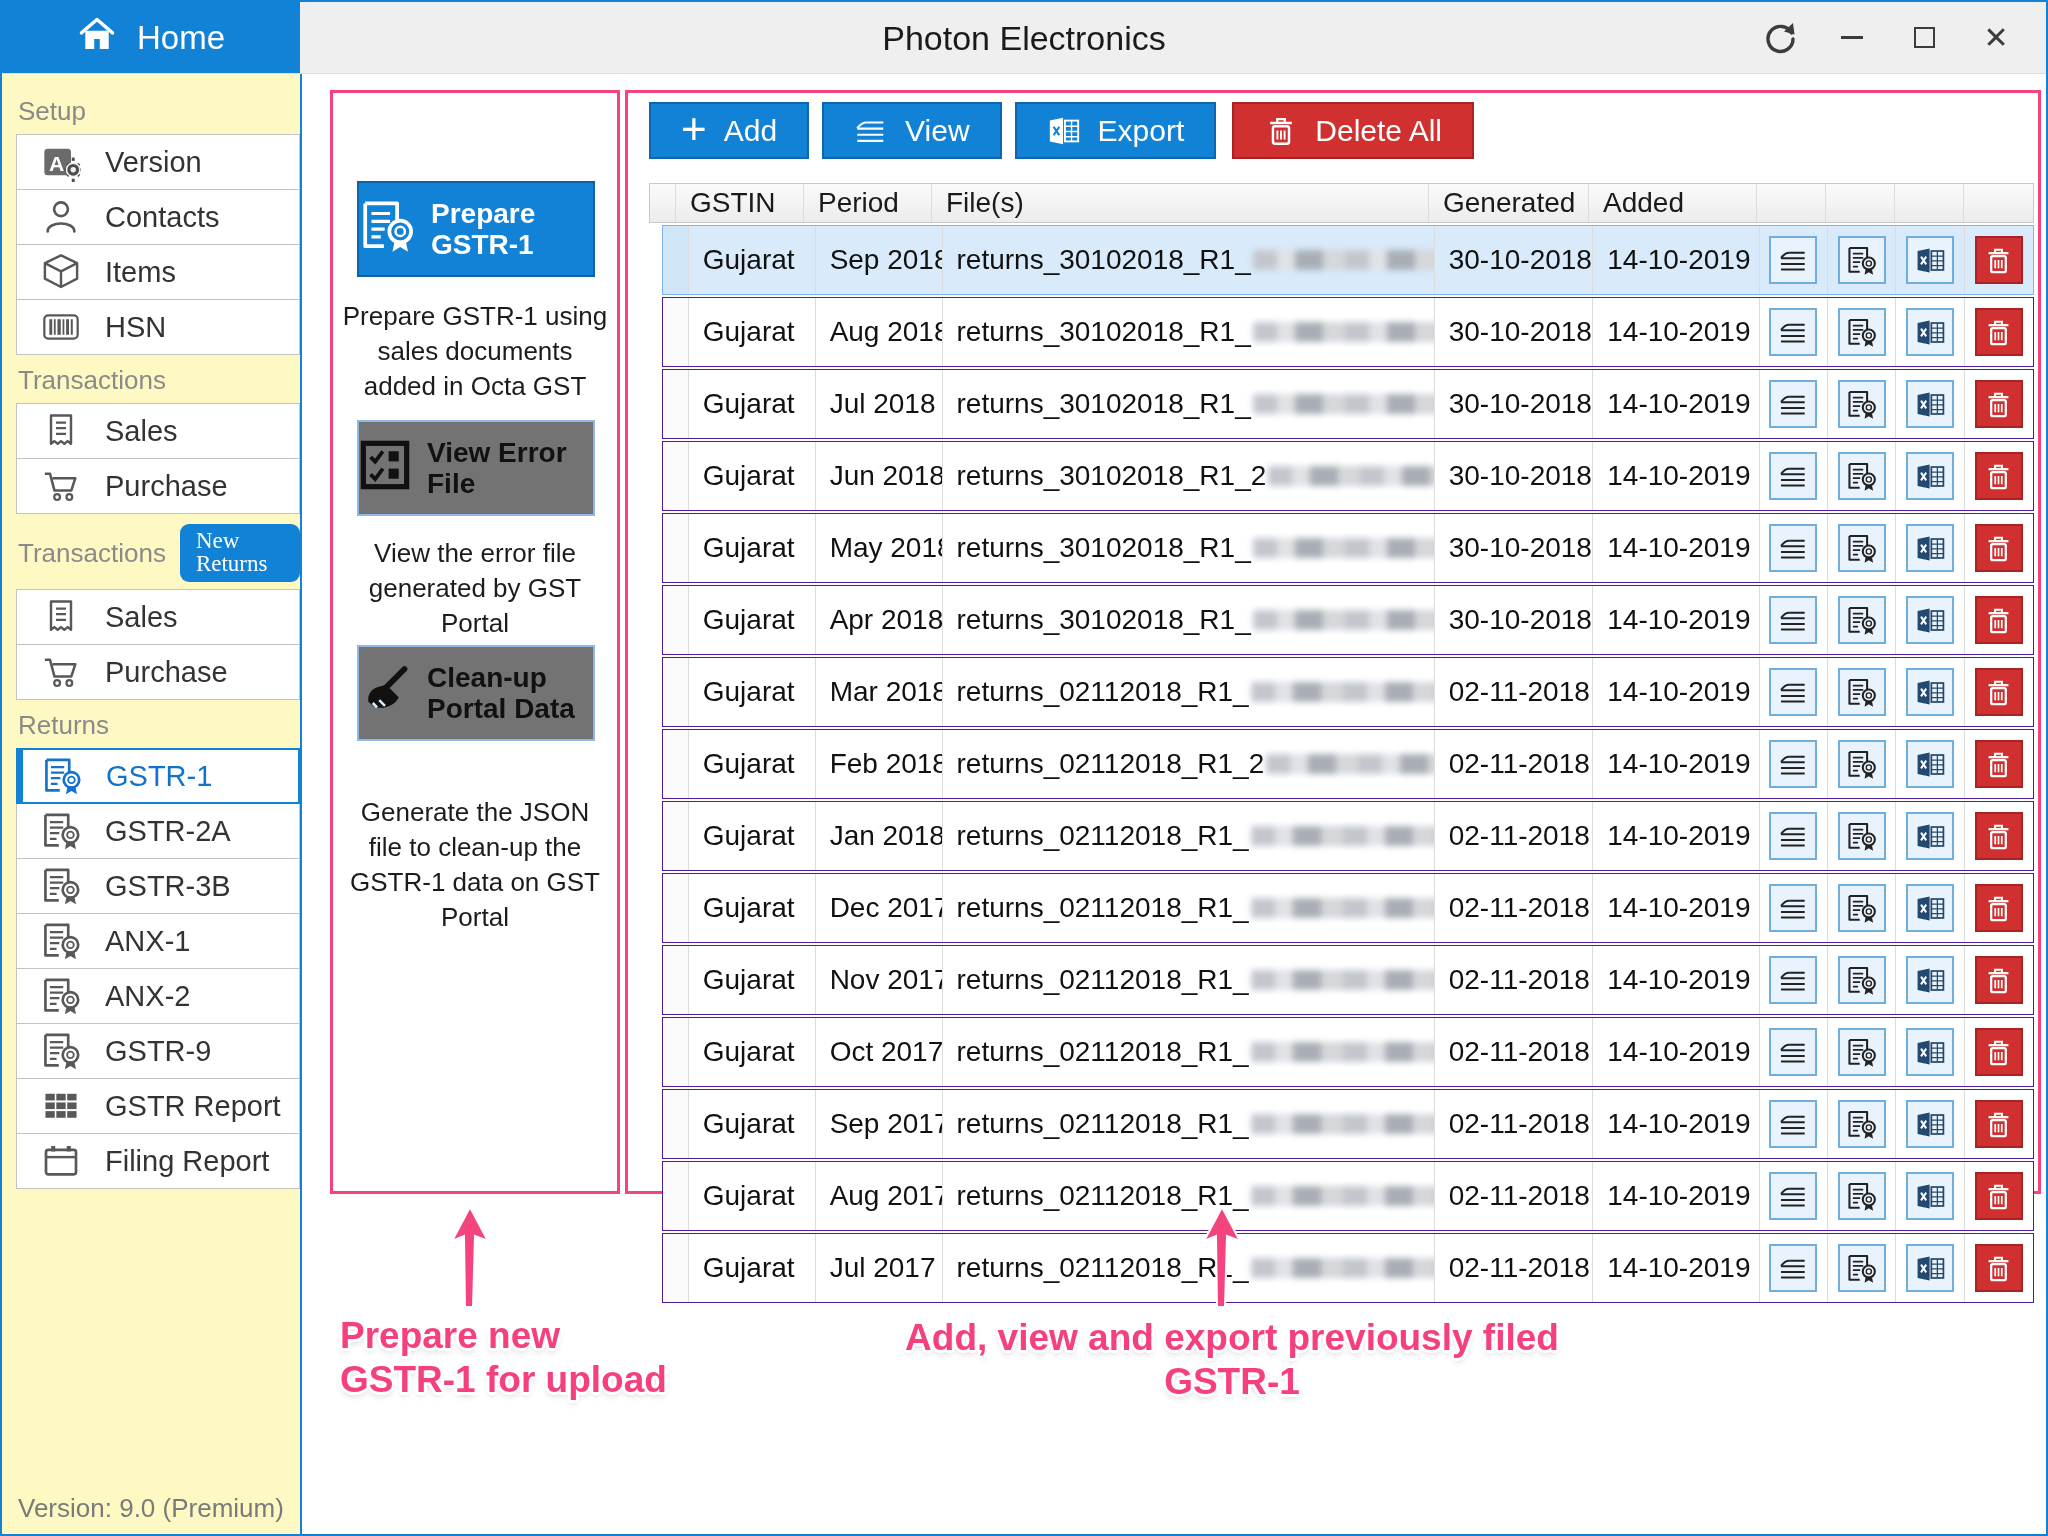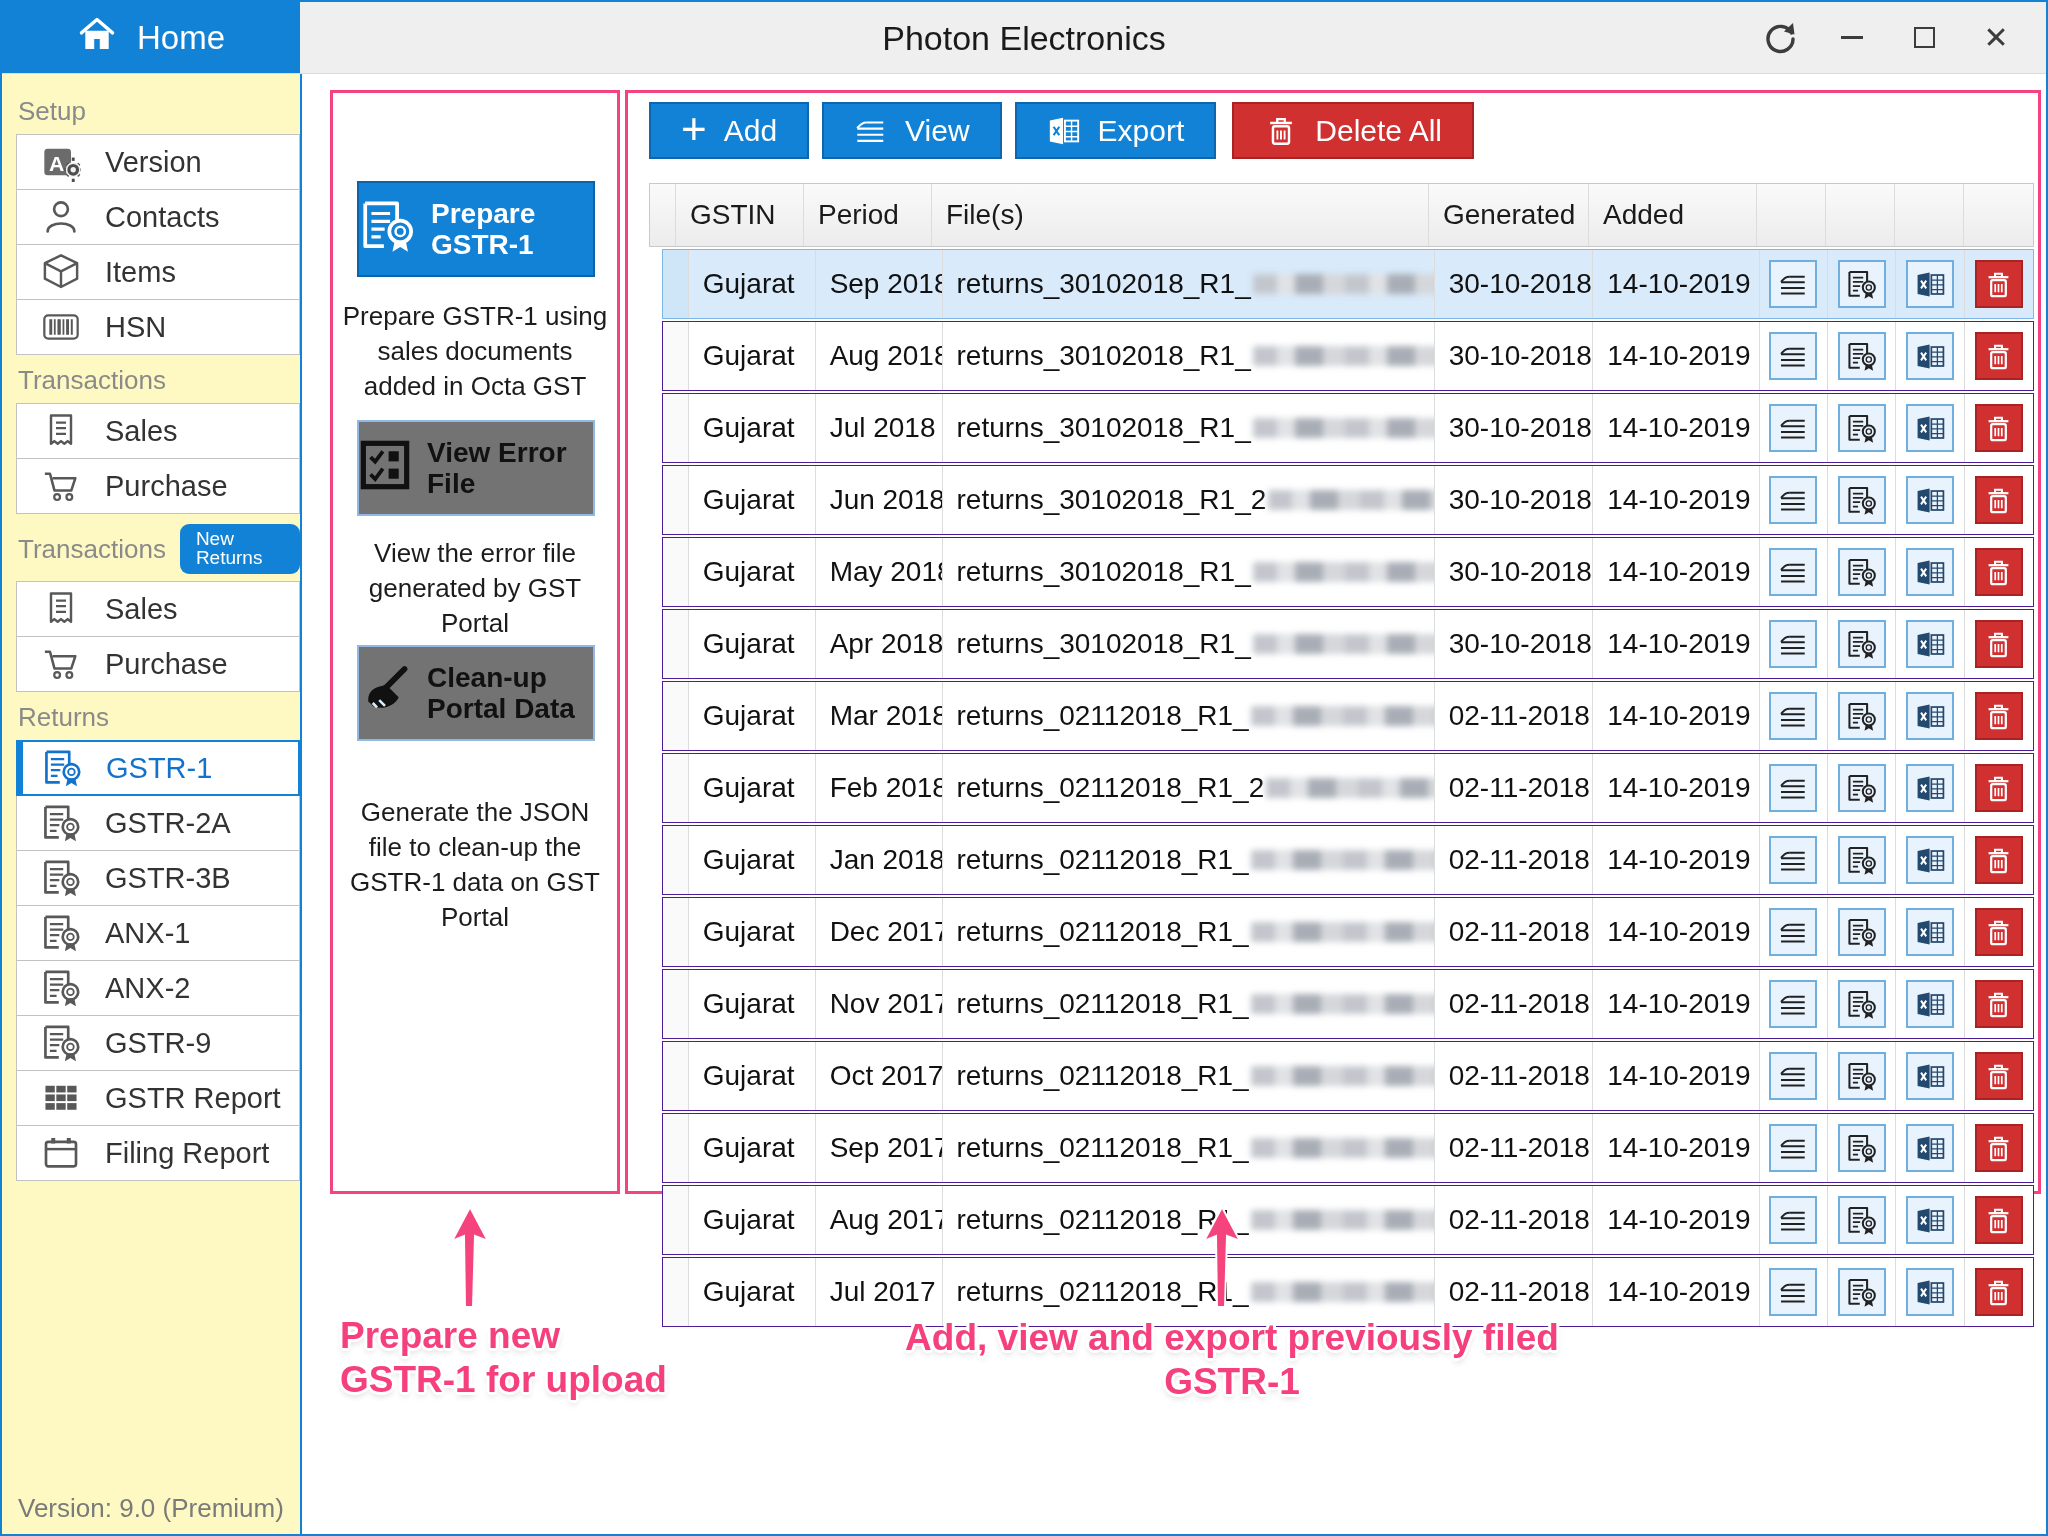--- a/index.html
+++ b/index.html
@@ -38,22 +38,22 @@
   
   .app-body { flex:1; display:flex; min-height:0; }
   .sidebar {
     width:300px; flex:0 0 300px; background:#fef9c3; border-right:2px solid #1182d6;
     padding-top:12px; position:relative;
   }
   .sec-label {
     color:#8a8a8a; font-size:26px; padding:10px 0 8px 16px; display:flex; align-items:center; gap:14px;
   }
   .badge {
-    background:#1182d6; color:#fff; font-size:19px; padding:5px 16px 7px;
-    border-radius:9px; line-height:1;
+    background:#1182d6; color:#fff; font-size:23px; padding:5px 16px 7px;
+    border-radius:9px; line-height:1;font-family:Liberation Serif, serif;
   }
   .side-item {
     height:56px; margin:-1px 0 0 14px; background:#fff; border:1px solid #c3c3c3;
     display:flex; align-items:center; padding-left:24px; gap:24px;
     font-size:29px; color:#333; position:relative;
   }
   .side-item .icon { width:40px; height:40px; color:#585858; display:flex; }
   .side-item .icon svg { width:40px; height:40px; }
   .side-item.selected {
     border:2px solid #1182d6; border-left:7px solid #1182d6;
@@ -92,21 +92,21 @@
     height:57px; padding:0 30px; background:#1182d6; border:2px solid #0e67ae;
     color:#fff; font-size:30px; display:flex; align-items:center; gap:17px;
   }
   .tb-btn svg { width:34px; height:34px; }
   .tb-btn.danger { background:#d13030; border-color:#a82424; margin-left:3px; }
   .tb-plus { font-size:44px; font-weight:300; line-height:0; margin-top:-4px; }
   .tb-excel { color:#fff; --xstroke:#1182d6; }
   
   .table { position:absolute; left:21px; top:90px; width:1385px; }
   .thead {
-    display:flex; height:64px; background:linear-gradient(#fafafa,#ececec);
+    display:flex; height:40px; background:linear-gradient(#fafafa,#ececec);
     border:1px solid #c9c9c9; align-items:flex-start;
   }
   .thead .c { font-size:28px; color:#1a1a1a; }
   .trow {
     display:flex; height:70px; background:#fff; border:1px solid #4c1d95;
     margin-top:2px; align-items:center;margin-left:13px;
   }
   .trow.selected { background:#d9eafa; border-color:#7fb6e8; }
   .c { height:100%; display:flex; align-items:center; padding-left:14px; border-right:1px solid #dcdcdc; overflow:hidden; white-space:nowrap; font-size:28px; color:#111; }
   .c.sel   { width:26px;  padding:0; background:#fafafa; }

